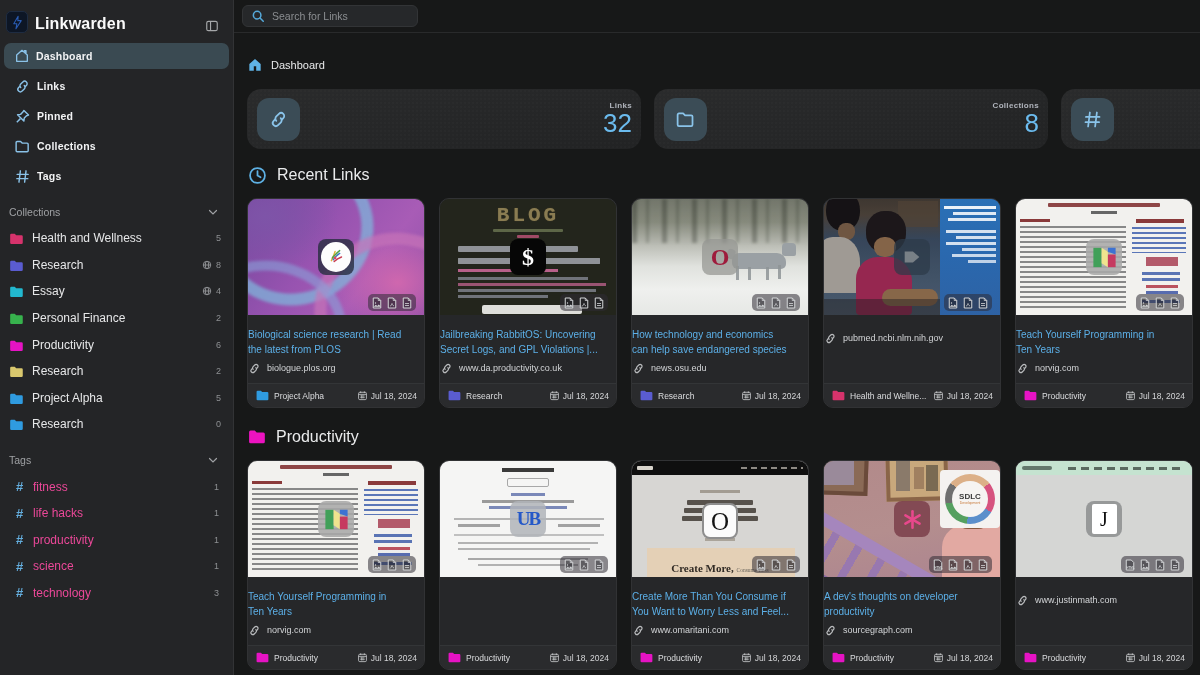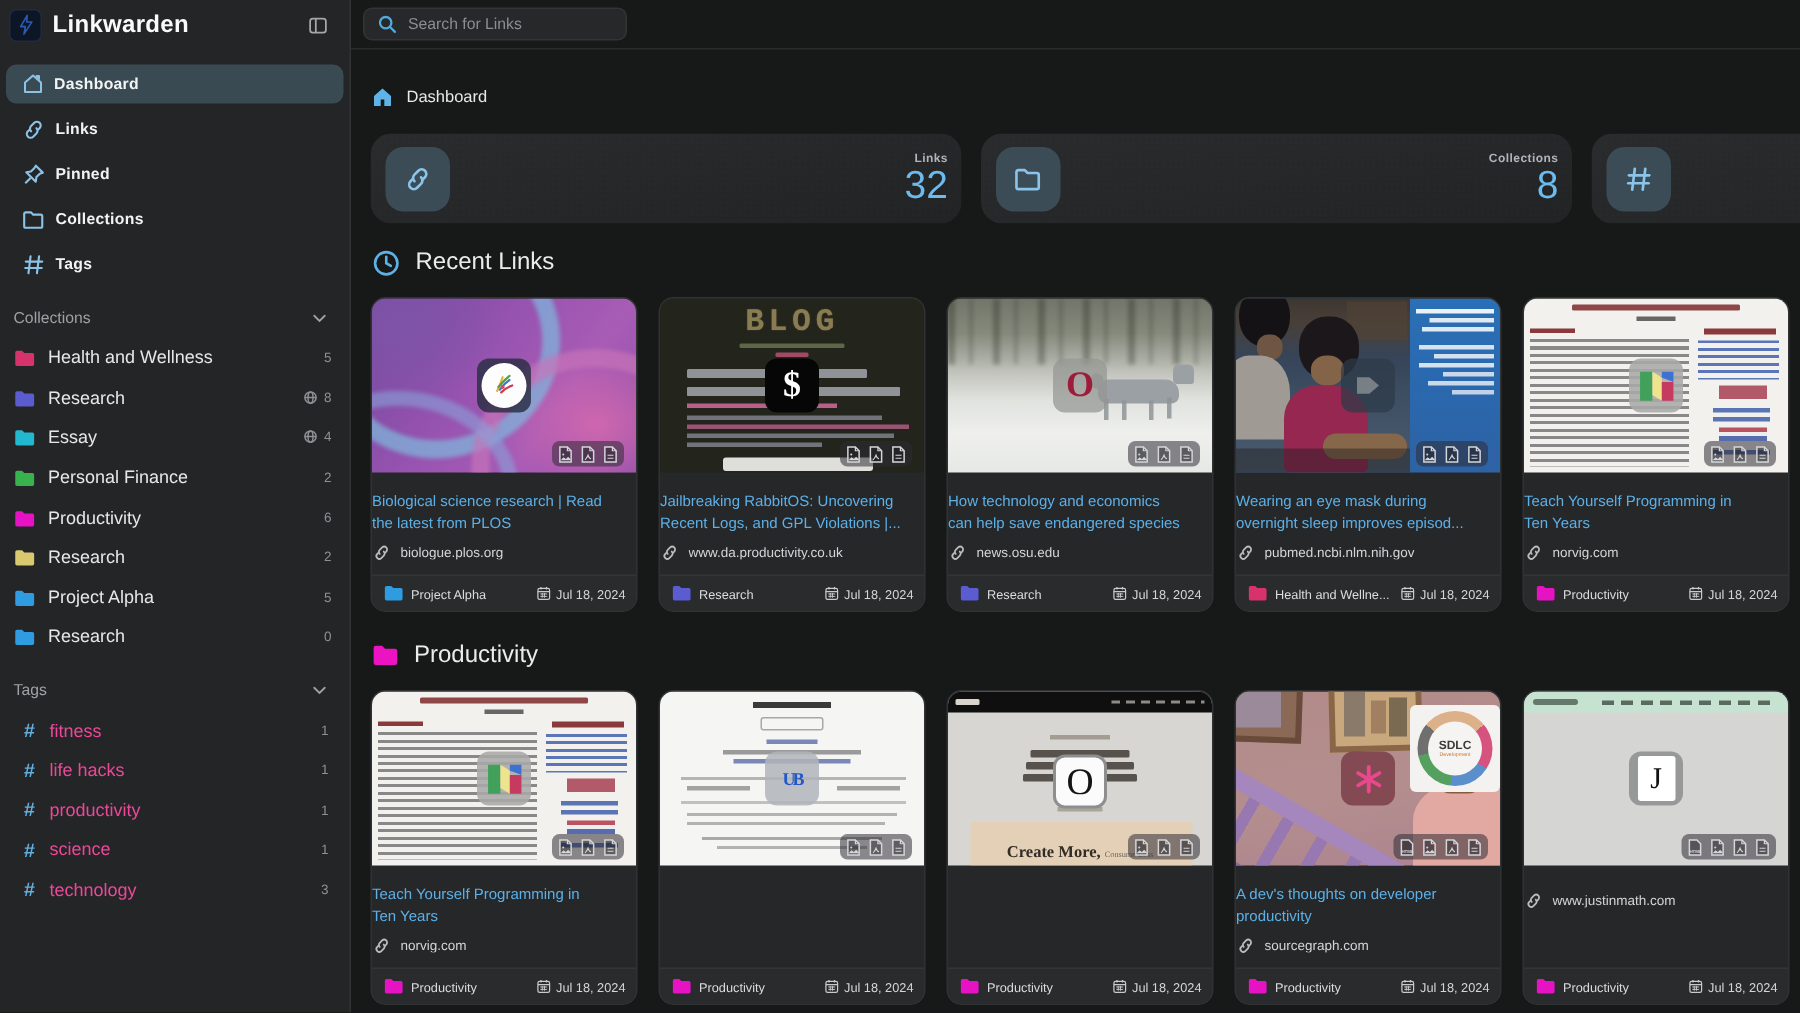--- a/index.html
+++ b/index.html
@@ -1,19 +1,19 @@
 <!DOCTYPE html>
 <html><head><meta charset="utf-8">
 <style>
 *{margin:0;padding:0;box-sizing:border-box}
 html,body{width:1200px;height:675px;overflow:hidden;background:#171818;font-family:"Liberation Sans",sans-serif;color:#e8e9ea}
 .app{display:flex;width:1200px;height:675px}
 
 aside{width:234px;flex:none;background:#242527;border-right:1px solid #323335;padding:0 4px;position:relative}
-.logorow{display:flex;align-items:center;height:33px;padding:0 2px}
+.logorow{display:flex;align-items:flex-end;height:33px;padding:0 2px}
 .logobox{width:22px;height:22px;border-radius:5px;background:#0d1625;border:1px solid #1e2c42;display:flex;align-items:center;justify-content:center;margin-right:7px}
 .logotext{font-size:16px;font-weight:bold;color:#fafafa;letter-spacing:.2px}
 .collapse{margin-left:auto;margin-right:8px}
 .navwrap{margin-top:10px}
 .navitem{display:flex;align-items:center;height:26px;border-radius:7px;margin-bottom:4px;padding:0 10px;gap:6px}
 .navitem span{font-size:10.5px;font-weight:bold;color:#f2f3f4;letter-spacing:.2px}
 .navitem.active{background:#3a4a52}
 .sechd{display:flex;align-items:center;color:#9fa1a4;font-size:10.5px;padding:0 5px;margin-top:12px;height:22px}
 .sechd svg{margin-left:auto;margin-right:5px}
 .citem{display:flex;align-items:center;height:26.6px;padding:0 8px 0 4px;gap:7px}
@@ -396,21 +396,21 @@
                     <path d="M12.5 2 v5 h5" stroke-width="1.6"></path>
                     <line x1="6" y1="13" x2="14" y2="13" stroke-width="1.6"></line>
                     <line x1="6" y1="17" x2="14" y2="17" stroke-width="1.6"></line>
                   </svg>
                 </span>
               </div>
             </div>
 <div class="cbody">
               <div class="ctitle">
                 <div class="tl">Jailbreaking RabbitOS: Uncovering</div>
-                <div class="tl">Recent Logs, and GPL Violations |...</div>
+                <div class="tl">Secret Logs, and GPL Violations |...</div>
               </div>
               <div class="curl">
                 <svg width="13" height="13" viewBox="0 0 24 24" fill="none" stroke="#b9bbbd" stroke-width="2.2" stroke-linecap="round" style="flex:none">
                   <path d="M9.5 13.5 a3.5 3.5 0 0 1 0 -5 l3 -3 a3.5 3.5 0 0 1 5 5 l-1.6 1.6"></path>
                   <path d="M14.5 10.5 a3.5 3.5 0 0 1 0 5 l-3 3 a3.5 3.5 0 0 1 -5 -5 l1.6 -1.6"></path>
                 </svg>
                 <span style="white-space:nowrap;overflow:hidden">www.da.productivity.co.uk</span>
               </div>
             </div>
 <div class="cfoot">
@@ -550,24 +550,20 @@
                   <svg width="10" height="12" viewBox="0 0 20 24" fill="none" stroke="#d4d6d8" stroke-width="2">
                     <path d="M2.5 2 h10 l5 5 v15 h-15 Z" fill="rgba(30,30,34,.4)"></path>
                     <path d="M12.5 2 v5 h5" stroke-width="1.6"></path>
                     <line x1="6" y1="13" x2="14" y2="13" stroke-width="1.6"></line>
                     <line x1="6" y1="17" x2="14" y2="17" stroke-width="1.6"></line>
                   </svg>
                 </span>
               </div>
             </div>
 <div class="cbody">
-              <div class="ctitle">
-                <div class="tl">Wearing an eye mask during</div>
-                <div class="tl">overnight sleep improves episod...</div>
-              </div>
               <div class="curl">
                 <svg width="13" height="13" viewBox="0 0 24 24" fill="none" stroke="#b9bbbd" stroke-width="2.2" stroke-linecap="round" style="flex:none">
                   <path d="M9.5 13.5 a3.5 3.5 0 0 1 0 -5 l3 -3 a3.5 3.5 0 0 1 5 5 l-1.6 1.6"></path>
                   <path d="M14.5 10.5 a3.5 3.5 0 0 1 0 5 l-3 3 a3.5 3.5 0 0 1 -5 -5 l1.6 -1.6"></path>
                 </svg>
                 <span style="white-space:nowrap;overflow:hidden">pubmed.ncbi.nlm.nih.gov</span>
               </div>
             </div>
 <div class="cfoot">
               <svg width="15" height="15" viewBox="0 0 24 24" fill="#d6336c" style="flex:none">
@@ -763,21 +759,21 @@
 <div style="position:absolute;left:50%;top:45px;transform:translateX(-50%);width:78px;height:2.5px;background:#7a88b8"></div>
 <div style="position:absolute;left:14px;top:57px;width:150px;height:1.5px;background:#b4b4b4"></div>
 <div style="position:absolute;left:18px;top:63px;width:42px;height:2.5px;background:#a2a2a2"></div>
 <div style="position:absolute;left:118px;top:63px;width:42px;height:2.5px;background:#a2a2a2"></div>
 <div style="position:absolute;left:14px;top:73px;width:150px;height:1.5px;background:#c0c0c0"></div>
 <div style="position:absolute;left:18px;top:81px;width:140px;height:2px;background:#b2b2b2"></div>
 <div style="position:absolute;left:18px;top:87px;width:132px;height:2px;background:#b2b2b2"></div>
 <div style="position:absolute;left:28px;top:97px;width:120px;height:2px;background:#a8a8a8"></div>
 <div style="position:absolute;left:38px;top:103px;width:100px;height:2px;background:#b2b2b2"></div>
 <div class="fav" style="background:rgba(176,180,184,.85)">
-                <span style="font-size:12px;font-weight:bold;color:#2458c8;font-family:'Liberation Serif',serif;letter-spacing:-2px">UB</span>
+                <span style="font-size:19px;font-weight:bold;color:#2458c8;font-family:'Liberation Serif',serif;letter-spacing:-2px">UB</span>
               </div>
               <div class="chips">
                 <span class="chip">
                   <svg width="10" height="12" viewBox="0 0 20 24" fill="none" stroke="#d4d6d8" stroke-width="2">
                     <path d="M2.5 2 h10 l5 5 v15 h-15 Z" fill="rgba(30,30,34,.4)"></path>
                     <path d="M12.5 2 v5 h5" stroke-width="1.6"></path>
                     <circle cx="7" cy="12" r="1.4" fill="#d4d6d8" stroke="none"></circle>
                     <path d="M3.5 19.5 l4 -4 3 2.5 3 -3 3.5 3.5 v1 Z" fill="#d4d6d8" stroke="none"></path>
                   </svg>
                 </span>
@@ -849,20 +845,33 @@
                   </svg>
                 </span>
                 <span class="chip">
                   <svg width="10" height="12" viewBox="0 0 20 24" fill="none" stroke="#d4d6d8" stroke-width="2">
                     <path d="M2.5 2 h10 l5 5 v15 h-15 Z" fill="rgba(30,30,34,.4)"></path>
                     <path d="M12.5 2 v5 h5" stroke-width="1.6"></path>
                     <line x1="6" y1="13" x2="14" y2="13" stroke-width="1.6"></line>
                     <line x1="6" y1="17" x2="14" y2="17" stroke-width="1.6"></line>
                   </svg>
                 </span>
+              </div>
+            </div>
+<div class="cbody">
+              <div class="ctitle">
+                <div class="tl">Create More Than You Consume if</div>
+                <div class="tl">You Want to Worry Less and Feel...</div>
+              </div>
+              <div class="curl">
+                <svg width="13" height="13" viewBox="0 0 24 24" fill="none" stroke="#b9bbbd" stroke-width="2.2" stroke-linecap="round" style="flex:none">
+                  <path d="M9.5 13.5 a3.5 3.5 0 0 1 0 -5 l3 -3 a3.5 3.5 0 0 1 5 5 l-1.6 1.6"></path>
+                  <path d="M14.5 10.5 a3.5 3.5 0 0 1 0 5 l-3 3 a3.5 3.5 0 0 1 -5 -5 l1.6 -1.6"></path>
+                </svg>
+                <span style="white-space:nowrap;overflow:hidden">www.omaritani.com</span>
               </div>
             </div>
 <div class="cfoot">
               <svg width="15" height="15" viewBox="0 0 24 24" fill="#e613c4" style="flex:none">
                 <path d="M2.5 6 a1.8 1.8 0 0 1 1.8 -1.8 h5 l2.3 2.3 h8 a1.8 1.8 0 0 1 1.8 1.8 v9.5 a1.8 1.8 0 0 1 -1.8 1.8 h-15.3 a1.8 1.8 0 0 1 -1.8 -1.8 Z"></path>
               </svg>
               <span class="fn">Productivity</span>
               <span class="dt"><svg width="11" height="11" viewBox="0 0 24 24" fill="none" stroke="#c9cbcd" stroke-width="1.8" style="flex:none">
                   <rect x="3.5" y="5" width="17" height="16" rx="2.5"></rect>
                   <line x1="3.5" y1="9.5" x2="20.5" y2="9.5"></line>

